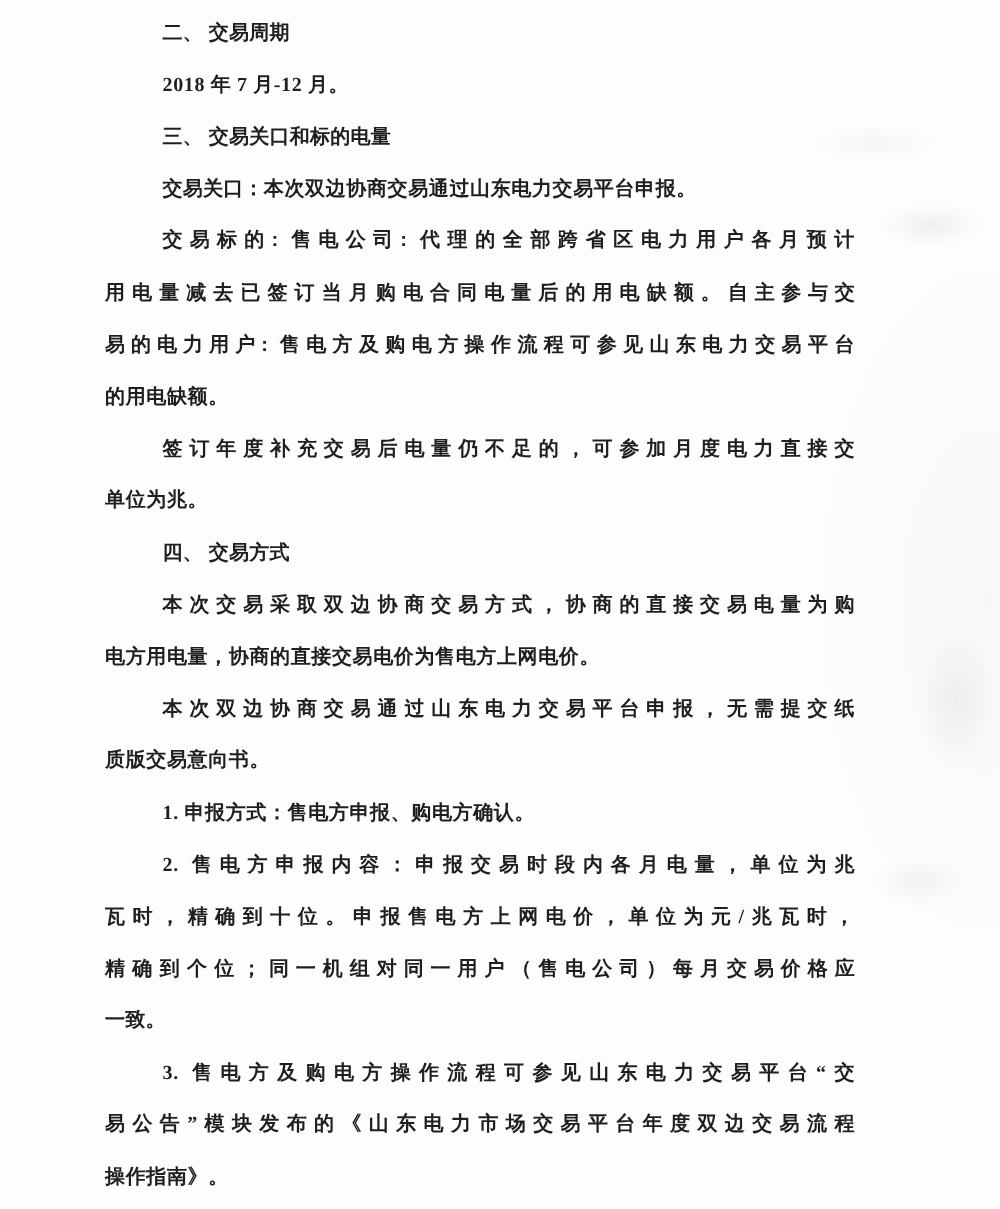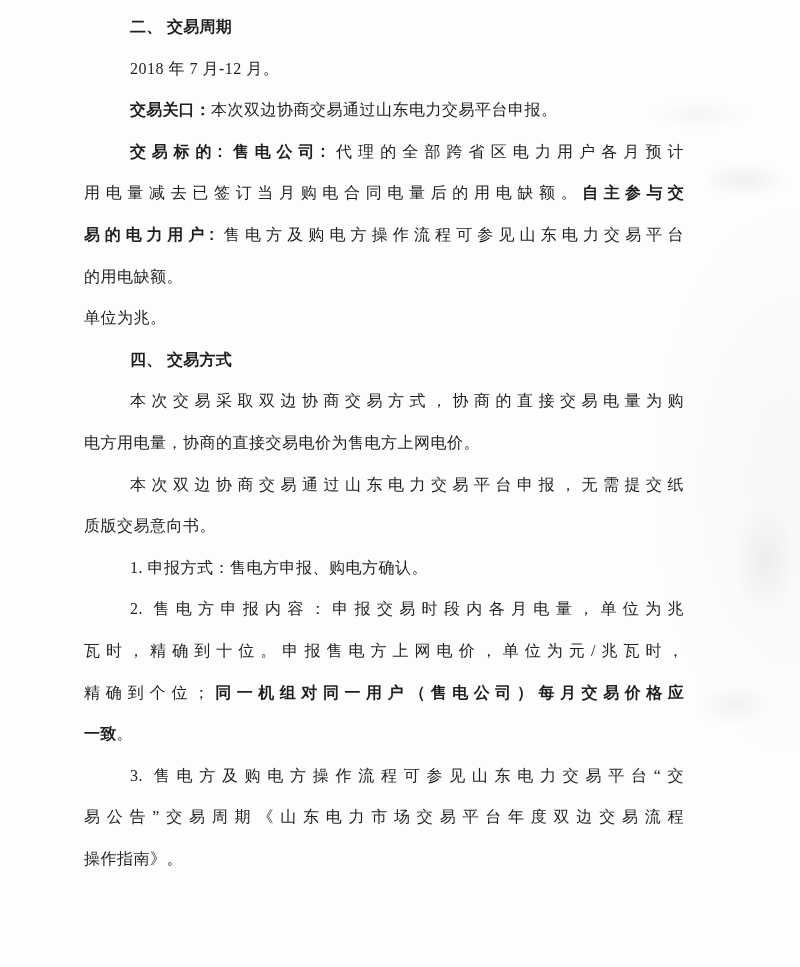--- a/index.html
+++ b/index.html
@@ -33,47 +33,49 @@
     line-height: 41.6px;
     white-space: pre-wrap;
     box-sizing: border-box;
     text-align: left;
   }
   .line.indent { padding-left: 46px; }
   .line.just {
     text-align: justify;
     text-align-last: justify;
   }
-  .run { font-weight: 400; }
+  .run { font-weight: 700; }
   .run.bold {
     font-weight: 700;
     font-family: "Liberation Sans", "DejaVu Sans", sans-serif;
     letter-spacing: 0.2px;
   }
 </style>
 </head>
 <body>
 
 <div class="scan-artifacts"></div>
 
 <div class="doc">
     <div class="line indent"><span class="run bold">二、 交易周期</span></div>
     <div class="line indent"><span class="run">2018 年 7 月-12 月。</span></div>
+    <div class="line indent"><span class="run bold">三、 交易关口和标的电量</span></div>
     <div class="line indent"><span class="run bold">交易关口：</span><span class="run">本次双边协商交易通过山东电力交易平台申报。</span></div>
     <div class="line indent just"><span class="run bold">交易标的: 售电公司: </span><span class="run">代理的全部跨省区电力用户各月预计</span></div>
     <div class="line just"><span class="run">用电量减去已签订当月购电合同电量后的用电缺额。</span><span class="run bold">自主参与交</span></div>
     <div class="line just"><span class="run bold">易的电力用户: </span><span class="run">售电方及购电方操作流程可参见山东电力交易平台</span></div>
     <div class="line"><span class="run">的用电缺额。</span></div>
+    <div class="line indent just"><span class="run">签订年度补充交易后电量仍不足的，可参加月度电力直接交</span></div>
     <div class="line"><span class="run">单位为兆。</span></div>
     <div class="line indent"><span class="run bold">四、 交易方式</span></div>
     <div class="line indent just"><span class="run">本次交易采取双边协商交易方式，协商的直接交易电量为购</span></div>
     <div class="line"><span class="run">电方用电量，协商的直接交易电价为售电方上网电价。</span></div>
     <div class="line indent just"><span class="run">本次双边协商交易通过山东电力交易平台申报，无需提交纸</span></div>
     <div class="line"><span class="run">质版交易意向书。</span></div>
     <div class="line indent"><span class="run">1. 申报方式：售电方申报、购电方确认。</span></div>
     <div class="line indent just"><span class="run">2. 售电方申报内容：申报交易时段内各月电量，单位为兆</span></div>
     <div class="line just"><span class="run">瓦时，精确到十位。申报售电方上网电价，单位为元/兆瓦时，</span></div>
     <div class="line just"><span class="run">精确到个位；</span><span class="run bold">同一机组对同一用户（售电公司）每月交易价格应</span></div>
     <div class="line"><span class="run bold">一致</span><span class="run">。</span></div>
     <div class="line indent just"><span class="run">3. 售电方及购电方操作流程可参见山东电力交易平台“交</span></div>
-    <div class="line just"><span class="run">易公告”交易周期《山东电力市场交易平台年度双边交易流程</span></div>
+    <div class="line just"><span class="run">易公告”模块发布的《山东电力市场交易平台年度双边交易流程</span></div>
     <div class="line"><span class="run">操作指南》。</span></div>
   </div>
 
 </body></html>

